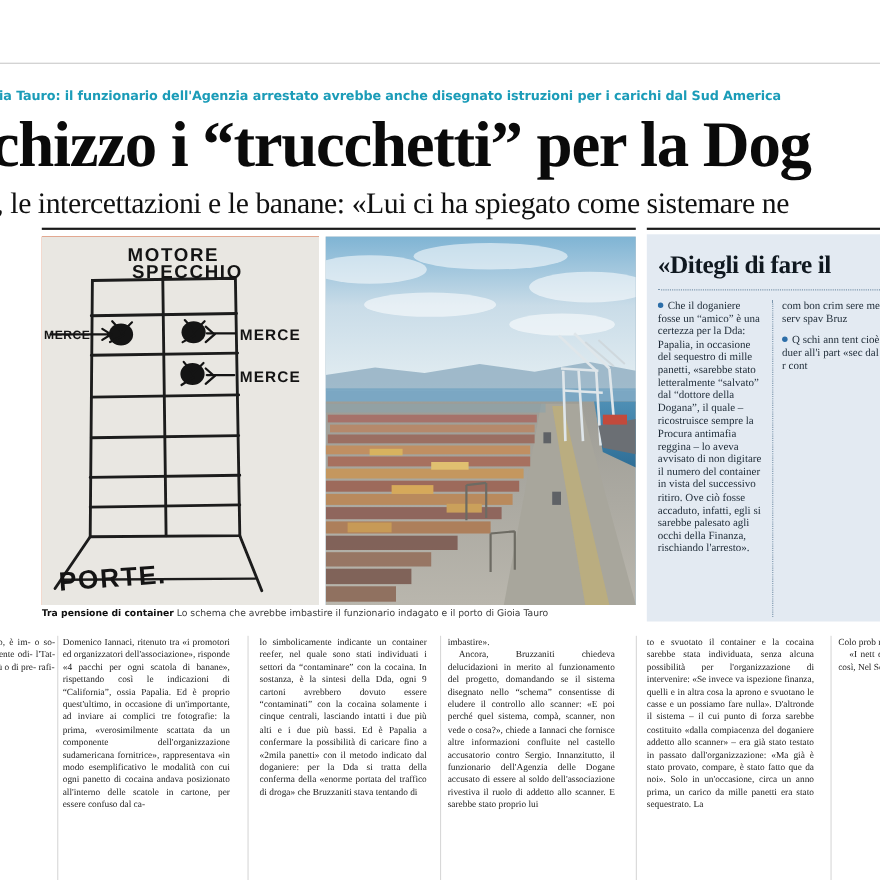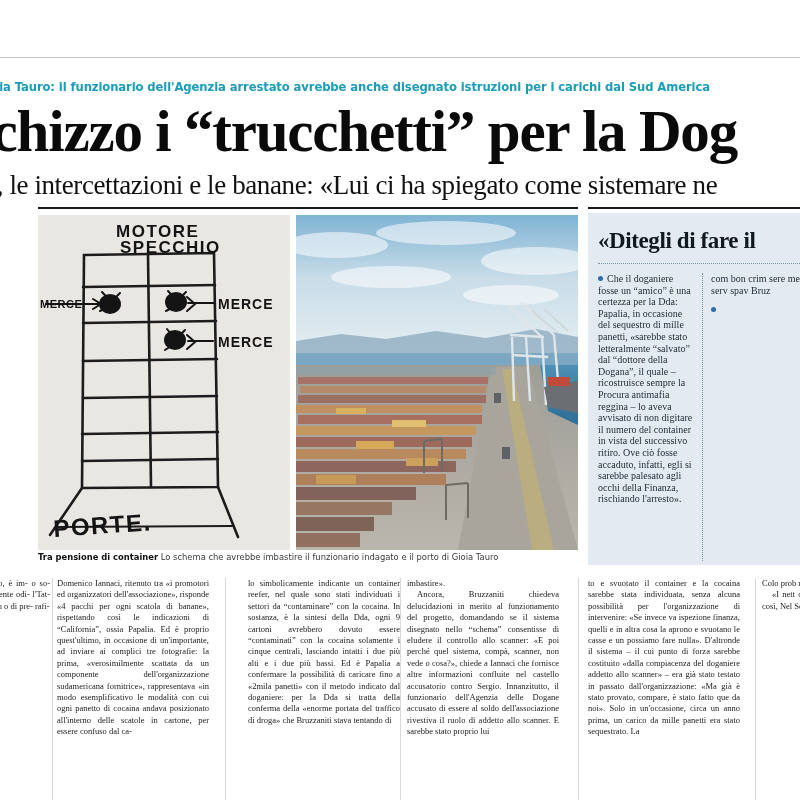--- a/index.html
+++ b/index.html
@@ -202,21 +202,21 @@
     text-align: justify;
     overflow: hidden;
     height: 222px;
     hyphens: auto;
   }
   .bodycol p { margin: 0; text-indent: 10px; }
   .bodycol p.noindent { text-indent: 0; }
 
   .c0 { left: -42px; width: 92px; }
   .c1 { left:  57px; width: 152px; }
-  .c2 { left: 248px; width: 152px; }
+  .c2 { left: 236px; width: 152px; }
   .c3 { left: 407px; width: 152px; }
   .c4 { left: 588px; width: 152px; }
   .c5 { left: 762px; width: 100px; }
 
   .divider { position: absolute; top: 578px; width: 1px; height: 222px; background: #d8d8d8; }
   .d1 { left: 52px; } .d2 { left: 225px; } .d3 { left: 400px; }
   .d4 { left: 578px; } .d5 { left: 755px; }
 
   
   svg.sketch-svg { display:block; }
@@ -399,21 +399,21 @@
 
   <div class="sidebox">
     <div class="sidebox-title">«Ditegli di fare il</div>
     <div class="sidebox-dashes"></div>
     <div class="sidebox-cols">
       <div class="sidebox-col">
         <p><span class="bullet-dot"></span><span>Che il doganiere fosse un “amico” è una certezza per la Dda: Papalia, in occasione del sequestro di mille panetti, «sarebbe stato letteralmente “salvato” dal “dottore della Dogana”, il quale – ricostruisce sempre la Procura antimafia reggina – lo aveva avvisato di non digitare il numero del container in vista del successivo ritiro. Ove ciò fosse accaduto, infatti, egli si sarebbe palesato agli occhi della Finanza, rischiando l'arresto».</span></p>
       </div>
       <div class="sidebox-col second">
         <p>com bon crim sere mes serv spav Bruz</p>
-        <p><span class="bullet-dot"></span></p>
+        <p><span class="bullet-dot"></span><span>Q schi ann tent cioè duer all'i part «sec dal r cont</span></p>
       </div>
     </div>
   </div>
 
   <div class="divider d1"></div>
   <div class="divider d2"></div>
   <div class="divider d3"></div>
   <div class="divider d4"></div>
   <div class="divider d5"></div>
 

